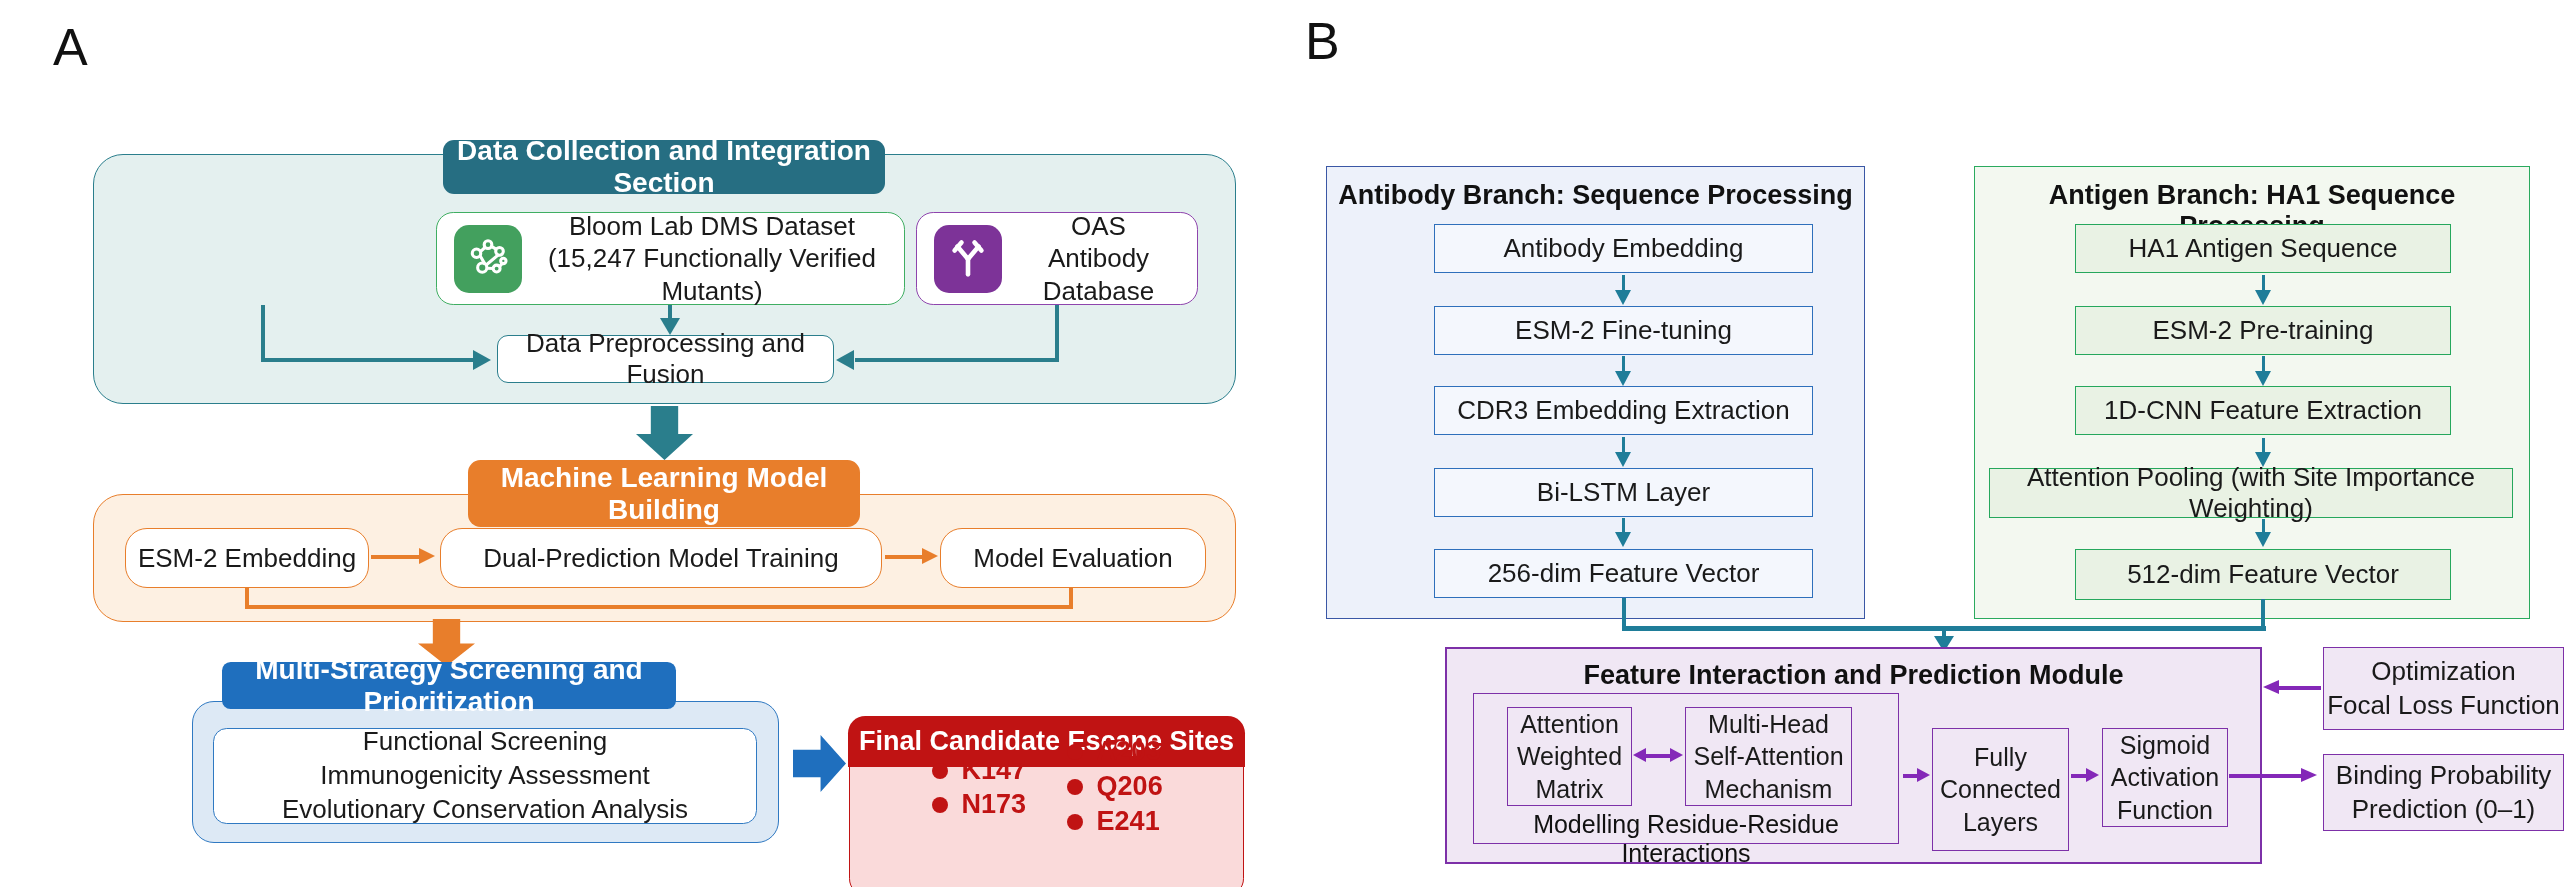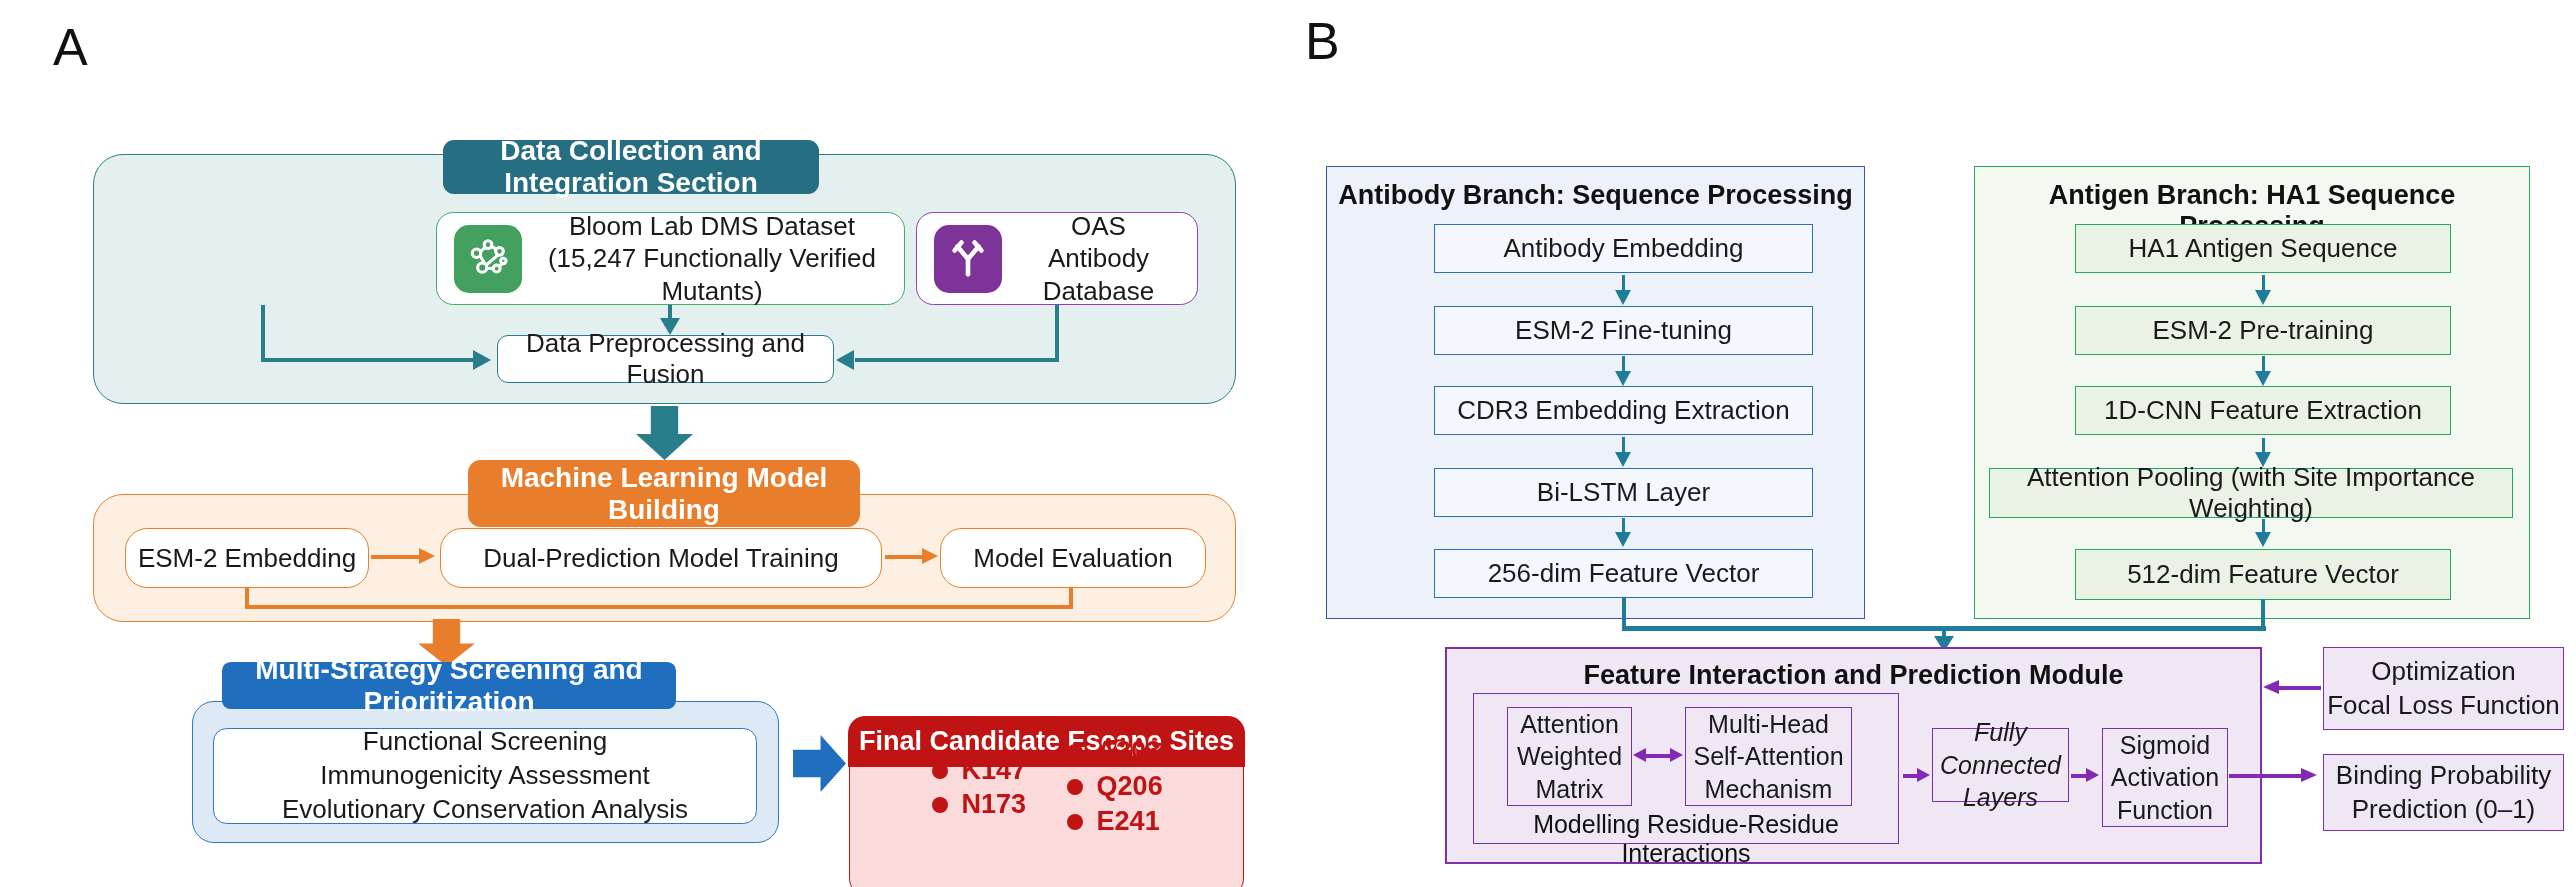--- a/index.html
+++ b/index.html
@@ -68,21 +68,21 @@
   .p-caption{position:absolute;text-align:center;font-size:25px;color:#111;}
 </style>
 </head>
 <body>
 
 <div id="stage">
 
   <div class="panel-label" style="left:53px;top:17.3px;">A</div>
 
   <div class="container c-teal" style="left:93px;top:154px;width:1143px;height:250px;"></div>
-  <div class="hdr hdr-teal" style="left:443px;top:140px;width:376px;height:54px;">Data Collection and Integration Section</div>
+  <div class="hdr hdr-teal" style="left:443px;top:140px;width:442px;height:54px;">Data Collection and Integration Section</div>
 
 
   <div class="src-box src-bloom" style="left:436px;top:212px;width:469px;height:93px;">
     <span class="app-icon" style="background:#43a05e;">
       <svg width="46" height="46" viewBox="0 0 24 24" fill="none" stroke="#ffffff" stroke-width="1.6">
         <circle cx="6" cy="9" r="2.2"></circle>
           <circle cx="12" cy="4.5" r="2"></circle>
           <circle cx="18" cy="8" r="2"></circle>
         <circle cx="9" cy="16.5" r="2.4"></circle>
           <circle cx="16.5" cy="17" r="1.8"></circle>
@@ -222,21 +222,21 @@
 
   <div class="p-box" style="left:1473px;top:693px;width:426px;height:151px;background:transparent;"></div>
   <div class="p-box" style="left:1507px;top:707px;width:125px;height:99px;">Attention Weighted Matrix</div>
   <div class="p-box" style="left:1685px;top:707px;width:167px;height:99px;">Multi-Head Self-Attention Mechanism</div>
   <div class="p-caption" style="left:1473px;top:810px;width:426px;">Modelling Residue-Residue Interactions</div>
 
   <div class="hline" style="left:1644px;top:754px;width:27px;height:3.7px;background:#8428b8;"></div>
   <div class="tri" style="left:1633px;top:748px;border-top:7.4px solid transparent;border-bottom:7.4px solid transparent;border-right:13.6px solid #8428b8;"></div>
   <div class="tri" style="left:1670px;top:748px;border-top:7.4px solid transparent;border-bottom:7.4px solid transparent;border-left:13.6px solid #8428b8;"></div>
 
-  <div class="p-box" style="left:1932px;top:728px;width:137px;height:74px;font-style:italic;">Fully Connected Layers</div>
+  <div class="p-box" style="left:1932px;top:728px;width:137px;height:123px;">Fully Connected Layers</div>
   <div class="p-box" style="left:2102px;top:728px;width:126px;height:99px;">Sigmoid Activation Function</div>
 
   <div class="hline" style="left:1903px;top:774px;width:16px;height:3.7px;background:#8428b8;"></div>
   <div class="tri" style="left:1917px;top:768px;border-top:7.4px solid transparent;border-bottom:7.4px solid transparent;border-left:13.6px solid #8428b8;"></div>
   <div class="hline" style="left:2071px;top:774px;width:16px;height:3.7px;background:#8428b8;"></div>
   <div class="tri" style="left:2086px;top:768px;border-top:7.4px solid transparent;border-bottom:7.4px solid transparent;border-left:13.6px solid #8428b8;"></div>
 
   <div class="p-box" style="left:2323px;top:647px;width:241px;height:83px;font-size:26px;flex-direction:column;">
     <div>Optimization</div>
     <div>Focal Loss Function</div>

